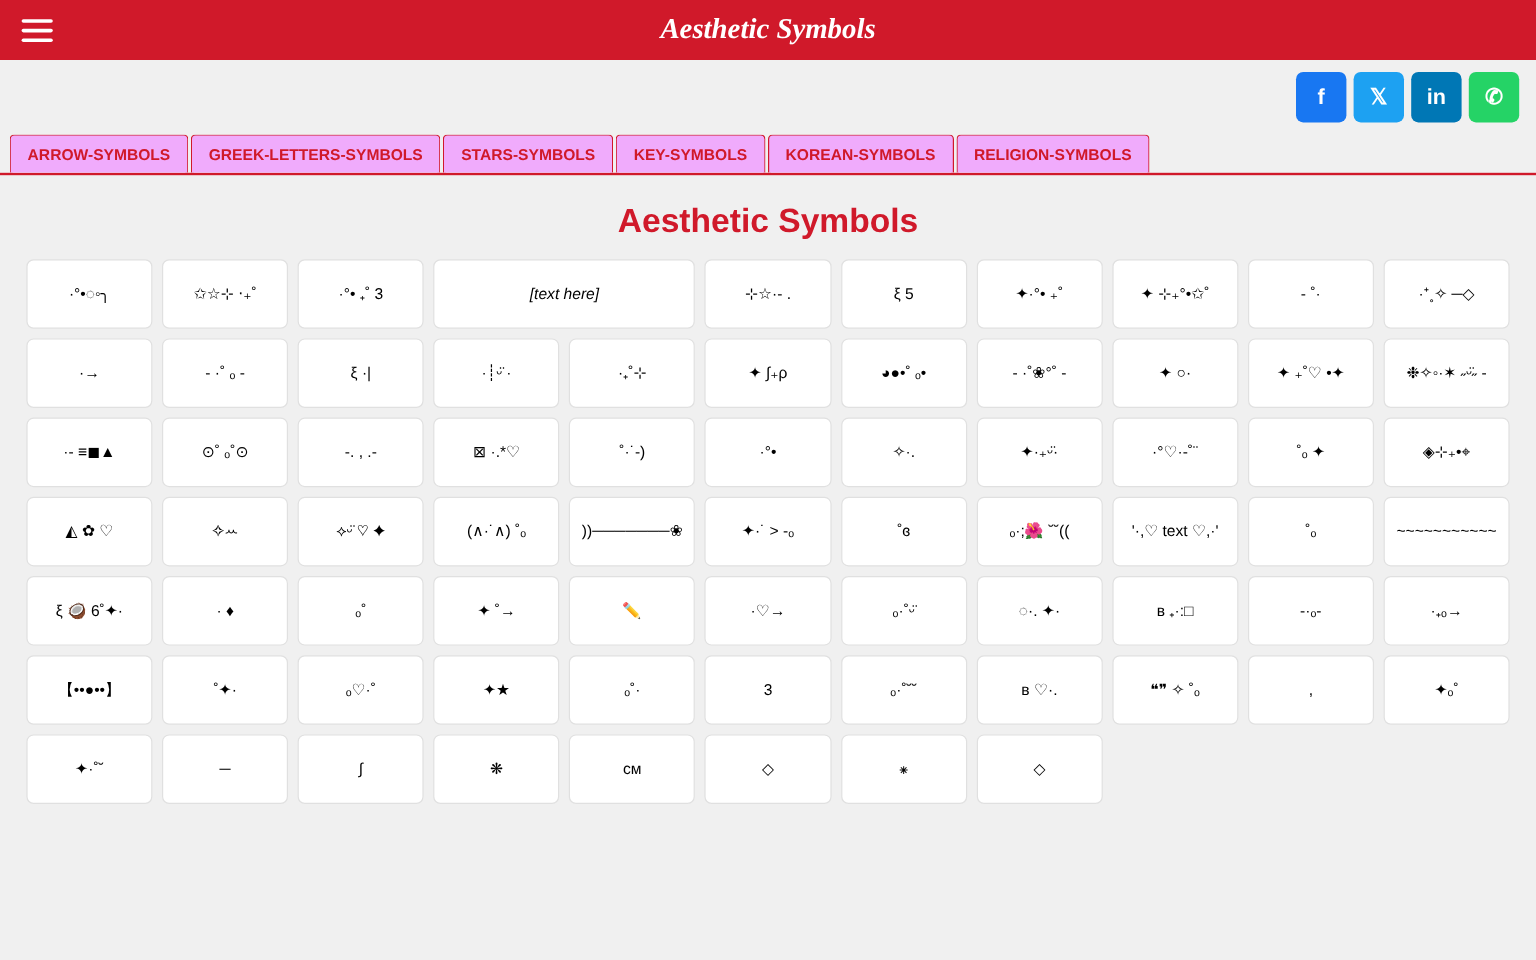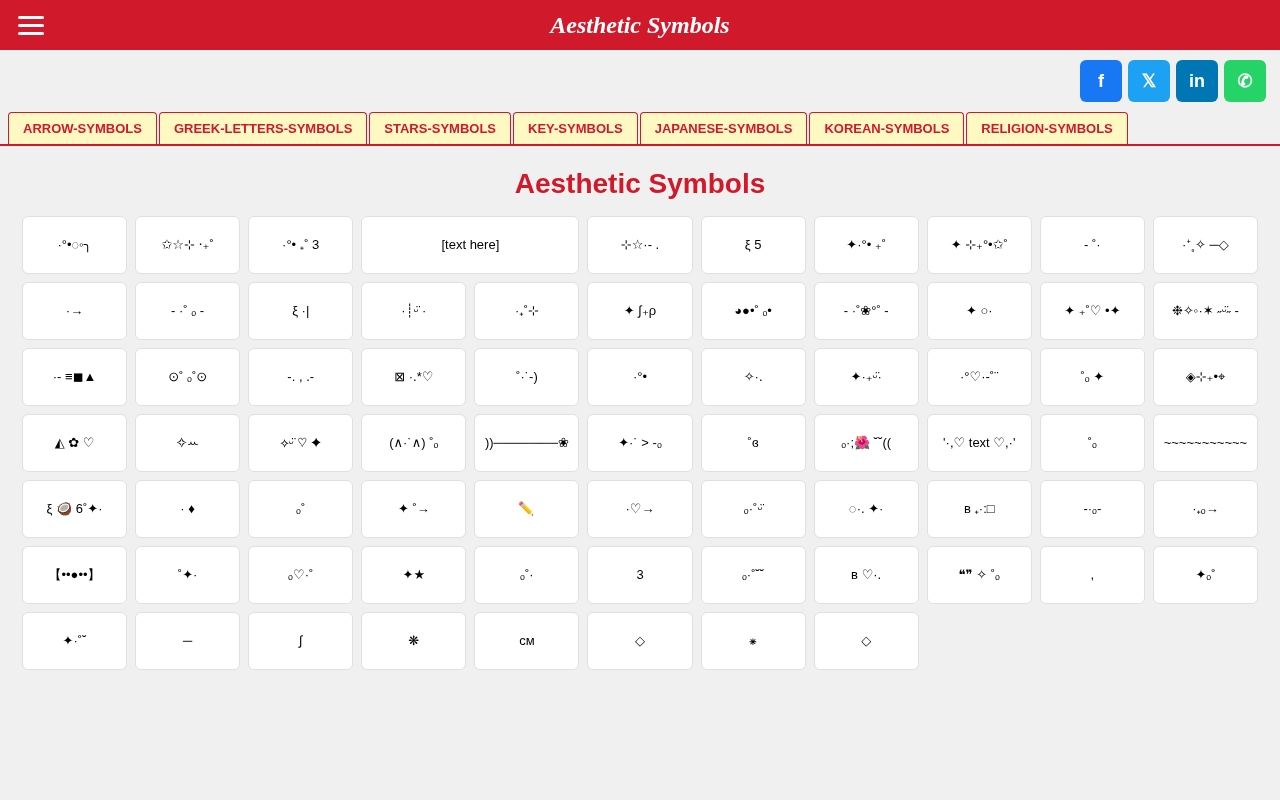--- a/index.html
+++ b/index.html
@@ -71,21 +71,21 @@
       border-bottom: 2px solid #d0192a;
       background: #f0f0f0;
       padding: 0 8px;
       gap: 0;
     }
     .nav-tab {
       padding: 8px 14px;
       border: 1px solid #d0192a;
       border-bottom: none;
       border-radius: 4px 4px 0 0;
-      background: #fef9c3;
+      background: #f0abfc;
       color: #d0192a;
       font-size: 13px;
       font-weight: 600;
       cursor: pointer;
       white-space: nowrap;
       margin-right: 2px;
     }
 
     
     #page-title-wrap {
@@ -118,21 +118,21 @@
       cursor: pointer;
       font-size: 13px;
       text-align: center;
       padding: 6px 4px;
       line-height: 1.3;
       overflow: hidden;
       word-break: break-all;
     }
 
     
-    .sym-wide { grid-column: span 2; }
+    .sym-wide { grid-column: span 2; font-style: italic; }
   </style>
 </head>
 <body>
 
 <div id="header">
   <div id="menu-icon">
     <span></span>
       <span></span>
       <span></span>
   </div>
@@ -144,21 +144,20 @@
   <button class="social-btn tw">𝕏</button>
   <button class="social-btn li">in</button>
   <button class="social-btn wa">✆</button>
 </div>
 
 <div id="nav-tabs">
     <div class="nav-tab">ARROW-SYMBOLS</div>
     <div class="nav-tab">GREEK-LETTERS-SYMBOLS</div>
     <div class="nav-tab">STARS-SYMBOLS</div>
     <div class="nav-tab">KEY-SYMBOLS</div>
-    <div class="nav-tab">JAPANESE-SYMBOLS</div>
     <div class="nav-tab">KOREAN-SYMBOLS</div>
     <div class="nav-tab">RELIGION-SYMBOLS</div>
   </div>
 
 <div id="page-title-wrap">
   <h1 id="page-title">Aesthetic Symbols</h1>
 </div>
 
 <div id="symbol-grid">
     <div class="sym-cell">·°•◌◦╮</div>

